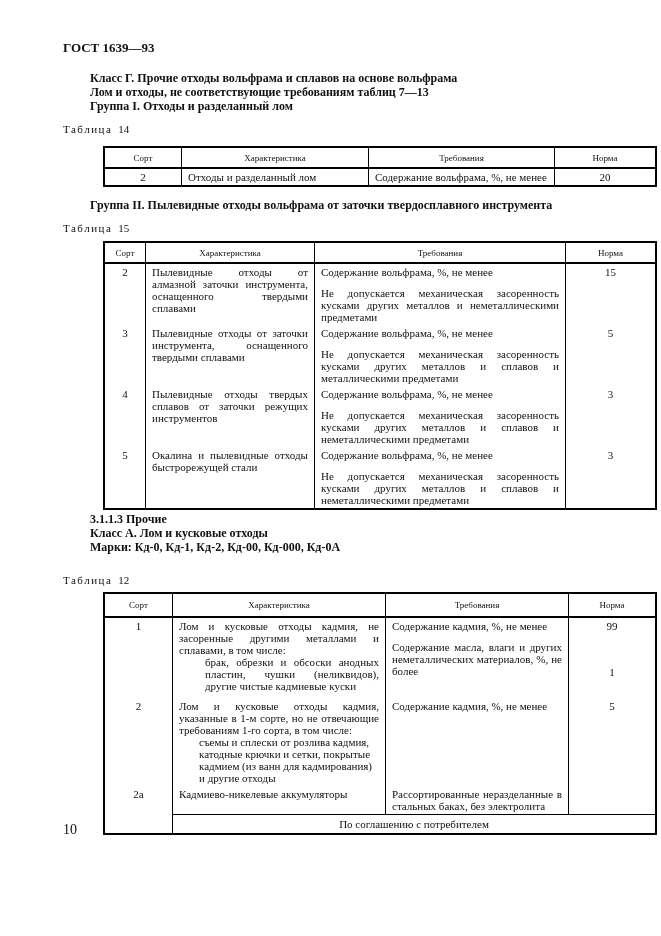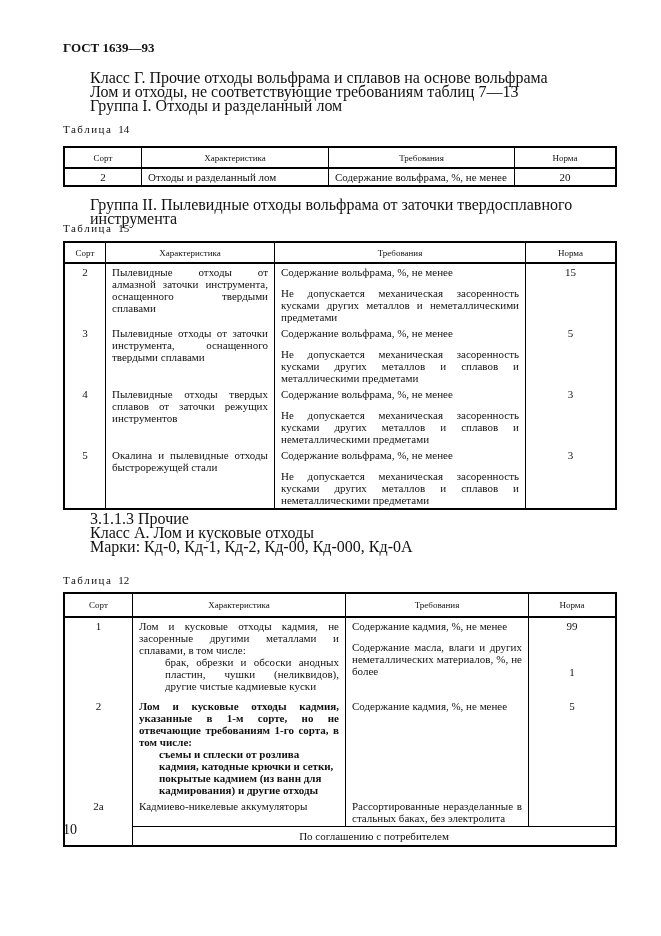--- a/index.html
+++ b/index.html
@@ -1,24 +1,24 @@
 <!DOCTYPE html>
 <html><head>
 <meta charset="utf-8">
 <style>
   html, body { margin: 0; padding: 0; background: #ffffff; }
   body { width: 661px; height: 936px; position: relative; overflow: hidden;
          font-family: "Liberation Serif", "DejaVu Serif", serif; color: #111; }
   .abs { position: absolute; }
   .hdr { left: 63px; top: 40px; font-size: 13px; font-weight: bold; }
-  .para { font-size: 16px; line-height: 14px; }
+  .para { font-size: 12px; line-height: 14px; font-weight: bold; }
   .tcap { font-size: 11px; letter-spacing: 1.5px; }
   .tcap .num { letter-spacing: 0; margin-left: 6px; }
   table { border-collapse: collapse; position: absolute; font-size: 11px; line-height: 12px; }
-  table.t { border: 2px solid #000; }
+  table.t { border: 2px solid #000; margin-left: 40px; }
   th { font-weight: normal; font-size: 9px; text-align: center; border-bottom: 2px solid #000;
        border-left: 1px solid #000; padding: 0; }
   th:first-child { border-left: none; }
   td { border-left: 1px solid #000; vertical-align: top; padding: 2px 6px; }
   td:first-child { border-left: none; }
   .c { text-align: center; }
   .j { text-align: justify; text-align-last: left; }
   .gap { margin-top: 9px; }
   .ind { padding-left: 26px; text-indent: 0; }
   .ind2 { padding-left: 20px; }
@@ -137,21 +137,21 @@
       <div>Содержание кадмия, %, не менее</div>
       <div class="gap">Содержание масла, влаги и других неметаллических материалов, %, не более</div>
     </td>
     <td class="c">
       <div>99</div>
       <div style="margin-top:34px;">1</div>
     </td>
   </tr>
   <tr>
     <td class="c" style="padding-top:6px;">2</td>
-    <td style="padding-top:6px;font-weight:bold;">
+    <td style="padding-top:6px;">
       <div class="j">Лом и кусковые отходы кадмия, указанные в 1-м сорте, но не отвечающие требованиям 1-го сорта, в том числе:</div>
       <div class="ind2">съемы и сплески от розлива кадмия, катодные крючки и сетки, покрытые кадмием (из ванн для кадмирования) и другие отходы</div>
     </td>
     <td style="padding-top:6px;">Содержание кадмия, %, не менее</td>
     <td class="c" style="padding-top:6px;">5</td>
   </tr>
   <tr>
     <td class="c">2а</td>
     <td>Кадмиево-никелевые аккумуляторы</td>
     <td class="j">Рассортированные неразделанные в стальных баках, без электролита</td>

